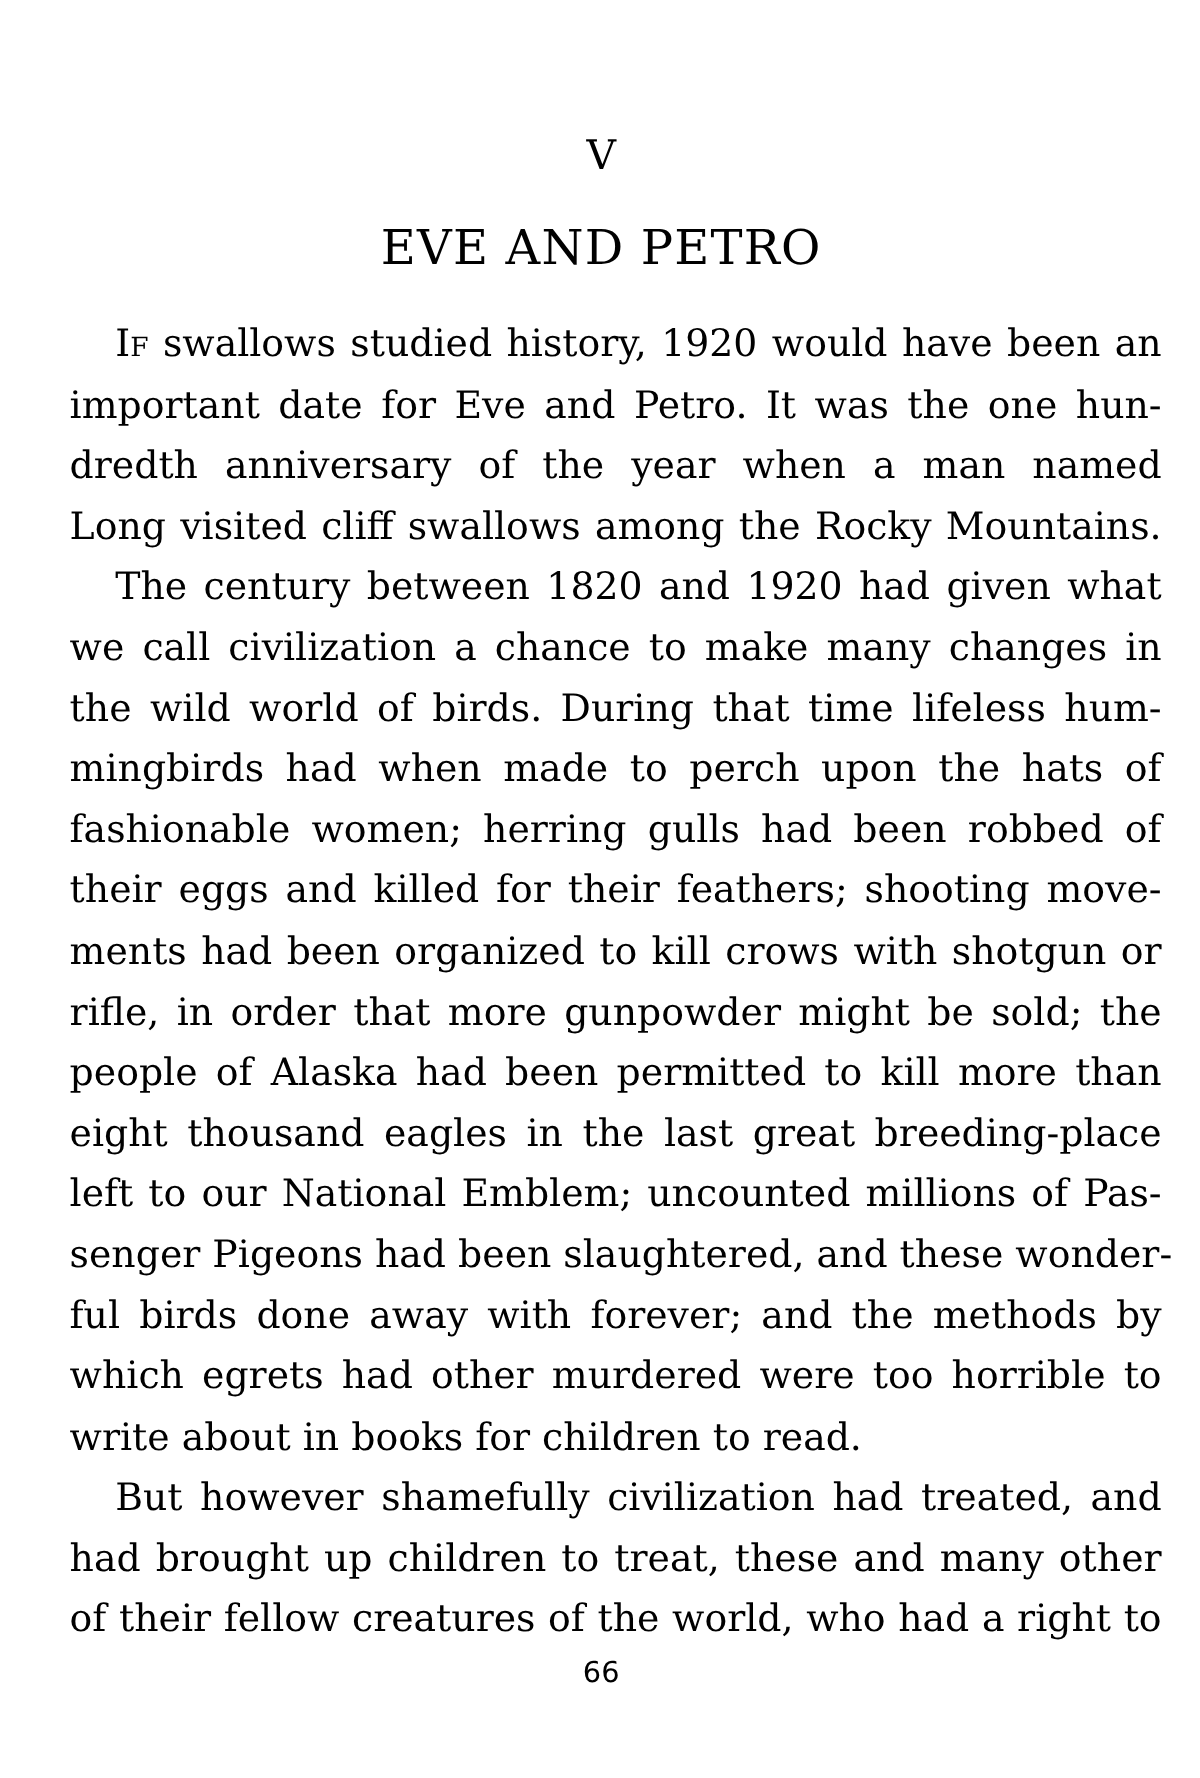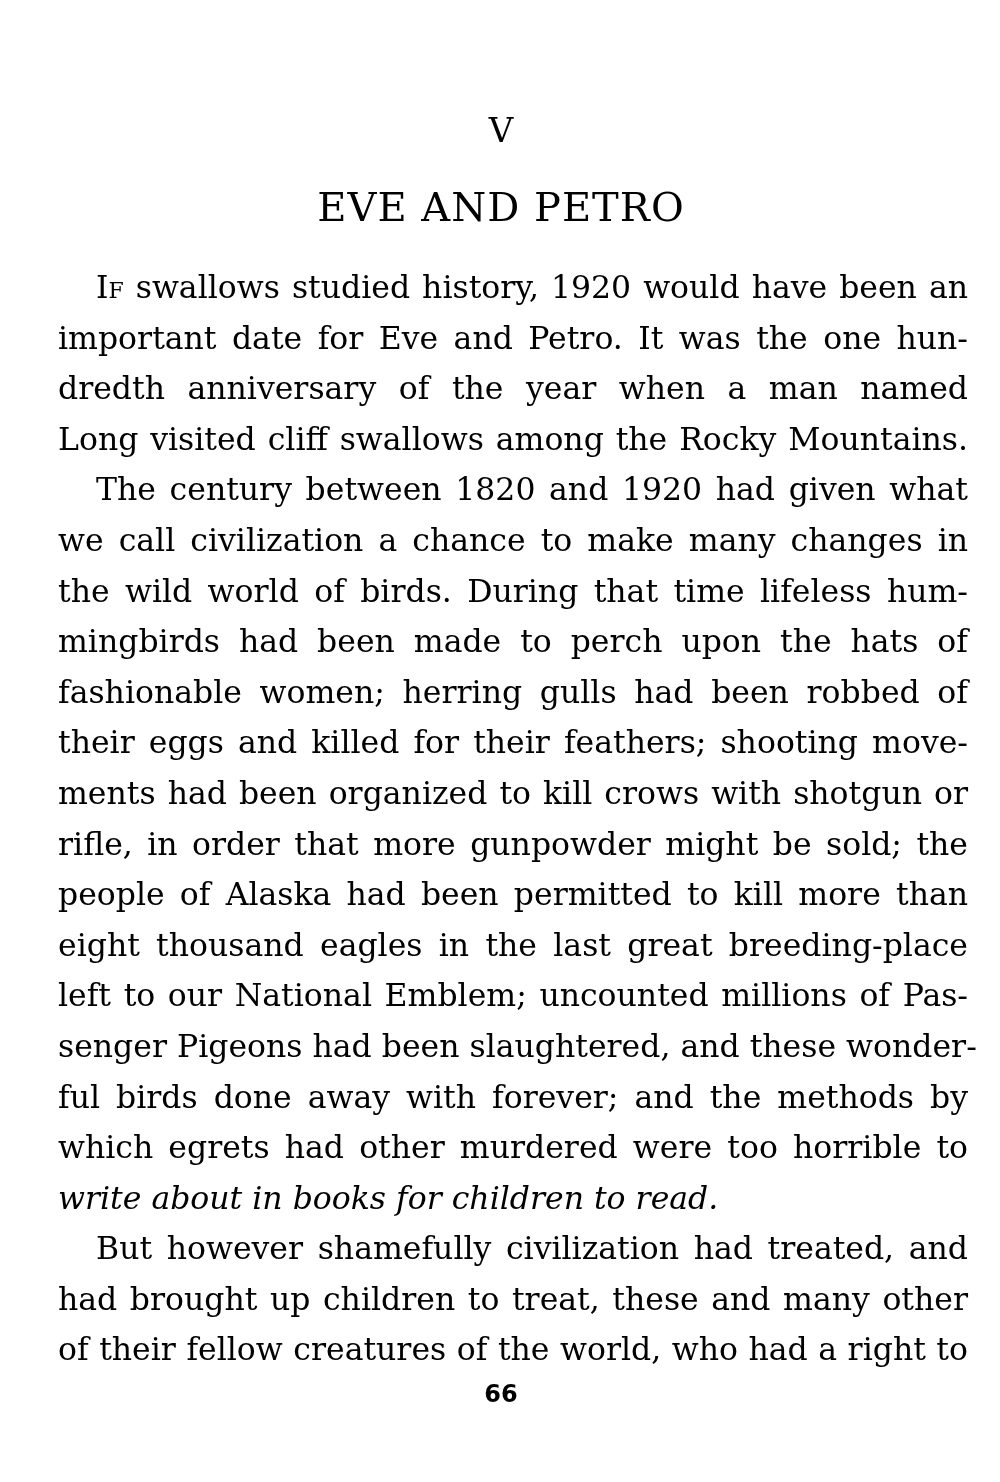--- a/index.html
+++ b/index.html
@@ -16,26 +16,26 @@
   .chapter-title {
     position: absolute; top: 185px; left: 0; width: 910px; text-align: center;
     font-size: 40px; line-height: 44px; letter-spacing: 1px;
   }
   .body-text {
     position: absolute; top: 262px; left: 12px; width: 910px;
     font-size: 31.5px; line-height: 50.6px;
   }
   .para { margin: 0; text-align: justify; text-align-last: auto; }
   .line { display: block; text-align: justify; text-align-last: justify; white-space: nowrap; height: 50.6px; overflow: visible; }
-  .line.last { text-align-last: left; font-style: italic; }
+  .line.last { text-align-last: left; }
   .indent { padding-left: 38px; }
   .sc { font-size: 22px; }
   .page-number {
     position: absolute; top: 1380px; left: 0; width: 910px; text-align: center;
-    font-family: "DejaVu Sans", sans-serif; font-weight: bold; font-size: 24px;
+    font-family: "DejaVu Sans", sans-serif; font-weight: normal; font-size: 24px;
   }
 </style>
 </head>
 <body>
 
 <div class="page">
   <div class="chapter-num">V</div>
   <div class="chapter-title">EVE AND PETRO</div>
 
   <div class="body-text">
@@ -44,21 +44,21 @@
       <span class="line indent"><span>I</span><span class="sc">F</span><span> swallows studied history, 1920 would have been an</span></span>
       <span class="line">important date for Eve and Petro.  It was the one hun-</span>
       <span class="line">dredth anniversary of the year when a man named</span>
       <span class="line">Long visited cliff swallows among the Rocky Mountains.</span>
     </div>
 
     <div class="para">
       <span class="line indent">The century between 1820 and 1920 had given what</span>
       <span class="line">we call civilization a chance to make many changes in</span>
       <span class="line">the wild world of birds.  During that time lifeless hum-</span>
-      <span class="line">mingbirds had been made to perch upon the hats of</span>
+      <span class="line">mingbirds had when made to perch upon the hats of</span>
       <span class="line">fashionable women; herring gulls had been robbed of</span>
       <span class="line">their eggs and killed for their feathers; shooting move-</span>
       <span class="line">ments had been organized to kill crows with shotgun or</span>
       <span class="line">rifle, in order that more gunpowder might be sold; the</span>
       <span class="line">people of Alaska had been permitted to kill more than</span>
       <span class="line">eight thousand eagles in the last great breeding-place</span>
       <span class="line">left to our National Emblem; uncounted millions of Pas-</span>
       <span class="line">senger Pigeons had been slaughtered, and these wonder-</span>
       <span class="line">ful birds done away with forever; and the methods by</span>
       <span class="line">which egrets had other murdered were too horrible to</span>

